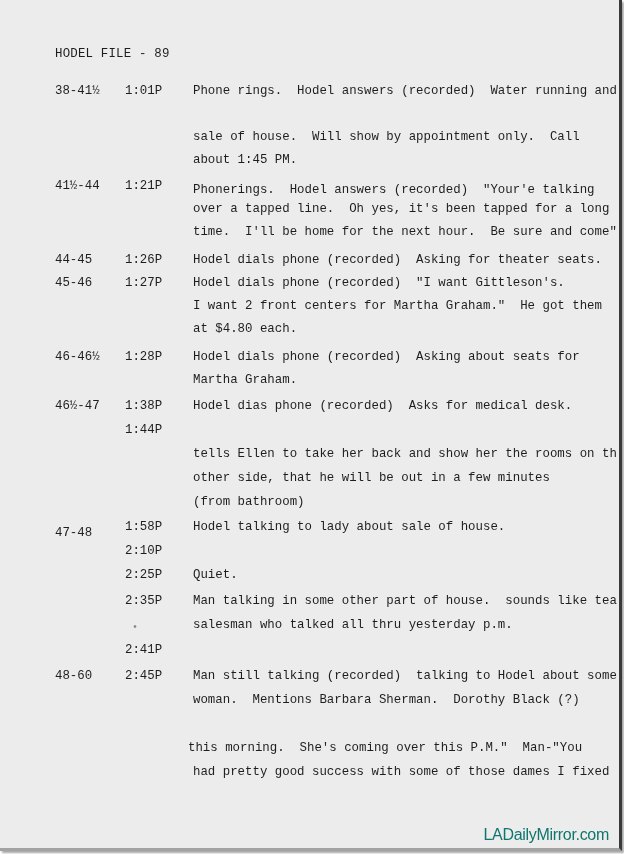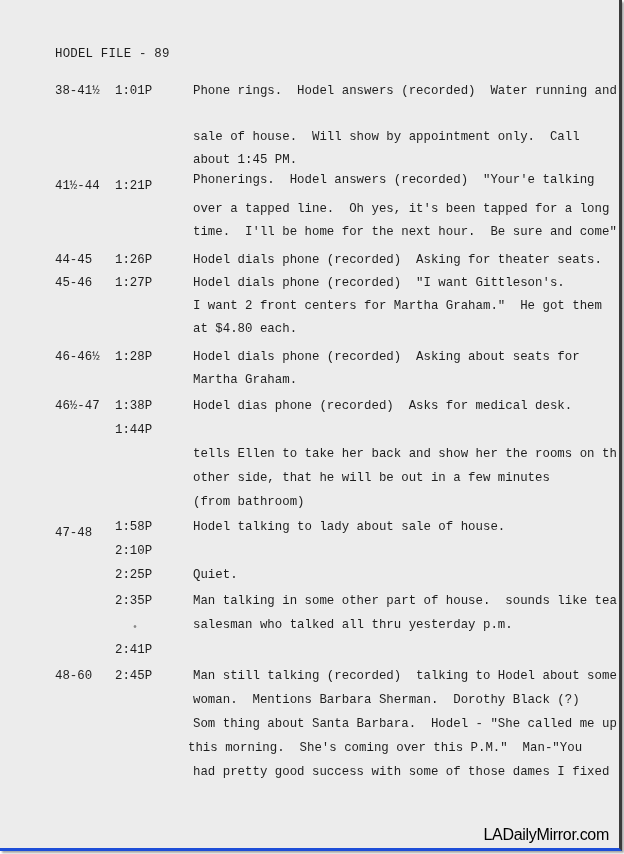--- a/index.html
+++ b/index.html
@@ -11,72 +11,72 @@
       overflow: hidden;
     }
     .page {
       position: absolute;
       left: 0;
       top: 0;
       width: 619px;
       height: 848px;
       background: #ececec;
       border-right: 3px solid #3a3a3a;
-      border-bottom: 3px solid #1d4ed8;
+      border-bottom: 3px solid #a3a3a3;
       box-shadow: 2px 2px 2px rgba(0,0,0,0.35);
       font-family: "Liberation Mono", "DejaVu Sans Mono", monospace;
       font-size: 12.4px;
       color: #1e1e1e;
     }
     .doc-title {
       position: absolute;
       left: 55px;
       top: 47px;
       letter-spacing: 0.2px;
       white-space: pre;
     }
     .line {
       position: absolute;
       white-space: pre;
       height: 18px;
       line-height: 18px;
     }
     .col-range { left: 55px; }
-    .col-time  { left: 115px; text-align: right; }
+    .col-time  { left: 125px; text-align: right; }
     .col-text  { left: 193px; }
     .stray {
       position: absolute;
       color: #888;
       font-size: 10px;
     }
     .watermark {
       position: absolute;
       right: 10px;
       bottom: 4px;
       font-family: "Liberation Sans", "DejaVu Sans", sans-serif;
       font-size: 16px;
-      color: #000000;
+      color: #0f766e;
       letter-spacing: -0.3px;
     }
   </style>
 </head>
 <body>
 
 <div class="page">
   <div class="doc-title">HODEL FILE - 89</div>
 
   <div class="line col-range" style="top:82px">38-41½</div>
   <div class="line col-time" style="top:82px">1:01P</div>
   <div class="line col-text" style="top:82px">Phone rings.  Hodel answers (recorded)  Water running and</div>
   <div class="line col-text" style="top:128px">sale of house.  Will show by appointment only.  Call</div>
   <div class="line col-text" style="top:151px">about 1:45 PM.</div>
 
   <div class="line col-range" style="top:177px">41½-44</div>
   <div class="line col-time" style="top:177px">1:21P</div>
-  <div class="line col-text" style="top:171px">Phonerings.  Hodel answers (recorded)  "Your'e talking</div>
+  <div class="line col-text" style="top:181px">Phonerings.  Hodel answers (recorded)  "Your'e talking</div>
   <div class="line col-text" style="top:223px">time.  I'll be home for the next hour.  Be sure and come"</div>
   <div class="line col-text" style="top:200px">over a tapped line.  Oh yes, it's been tapped for a long</div>
 
   <div class="line col-range" style="top:251px">44-45</div>
   <div class="line col-time" style="top:251px">1:26P</div>
   <div class="line col-text" style="top:251px">Hodel dials phone (recorded)  Asking for theater seats.</div>
 
   <div class="line col-range" style="top:274px">45-46</div>
   <div class="line col-time" style="top:274px">1:27P</div>
   <div class="line col-text" style="top:274px">Hodel dials phone (recorded)  "I want Gittleson's.</div>
@@ -110,18 +110,17 @@
   <div class="line col-text" style="top:592px">Man talking in some other part of house.  sounds like tea</div>
   <div class="line col-text" style="top:616px">salesman who talked all thru yesterday p.m.</div>
   <div class="stray" style="left:132px; top:622px">•</div>
 
   <div class="line col-time" style="top:641px">2:41P</div>
 
   <div class="line col-range" style="top:667px">48-60</div>
   <div class="line col-time" style="top:667px">2:45P</div>
   <div class="line col-text" style="top:667px">Man still talking (recorded)  talking to Hodel about some</div>
   <div class="line col-text" style="top:691px">woman.  Mentions Barbara Sherman.  Dorothy Black (?)</div>
-  <div class="line col-text" style="top:715px">Som thing about Santa Barbara.  Hodel - "She called me up</div>
   <div class="line" style="left:188px; top:739px">this morning.  She's coming over this P.M."  Man-"You</div>
   <div class="line" style="left:193px; top:763px">had pretty good success with some of those dames I fixed</div>
 
   <div class="watermark">LADailyMirror.com</div>
 </div>
 
 </body></html>

